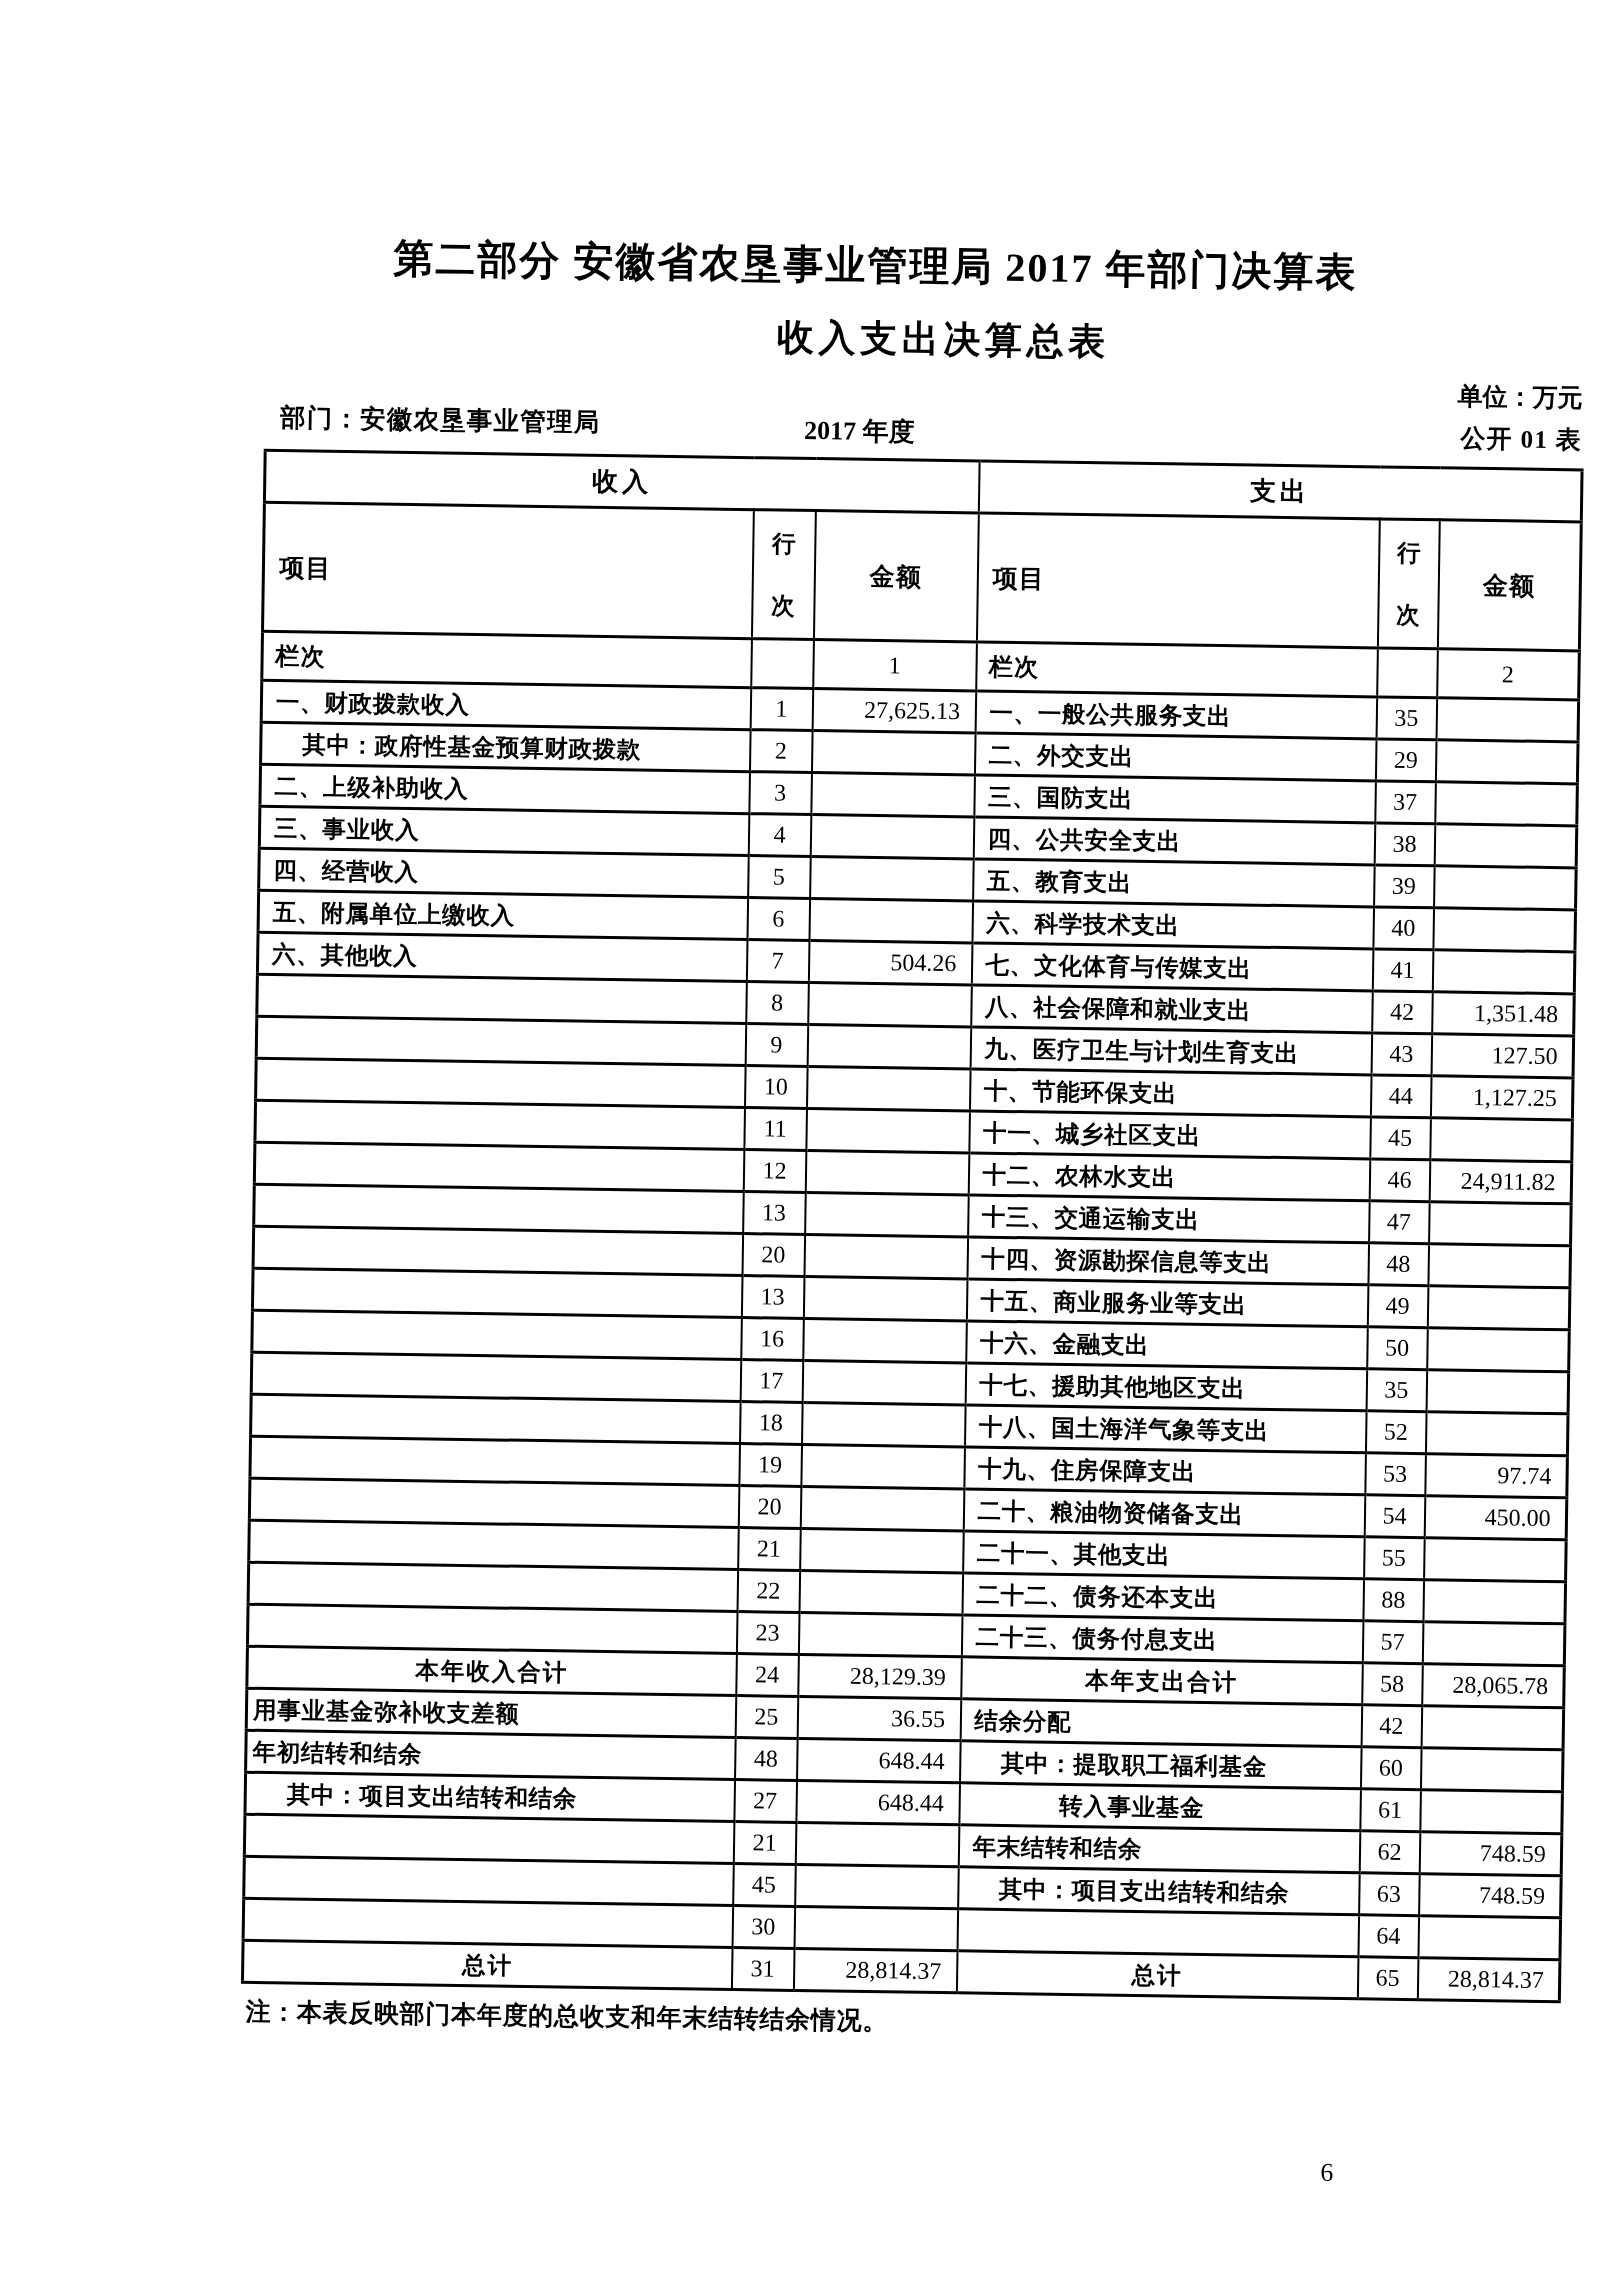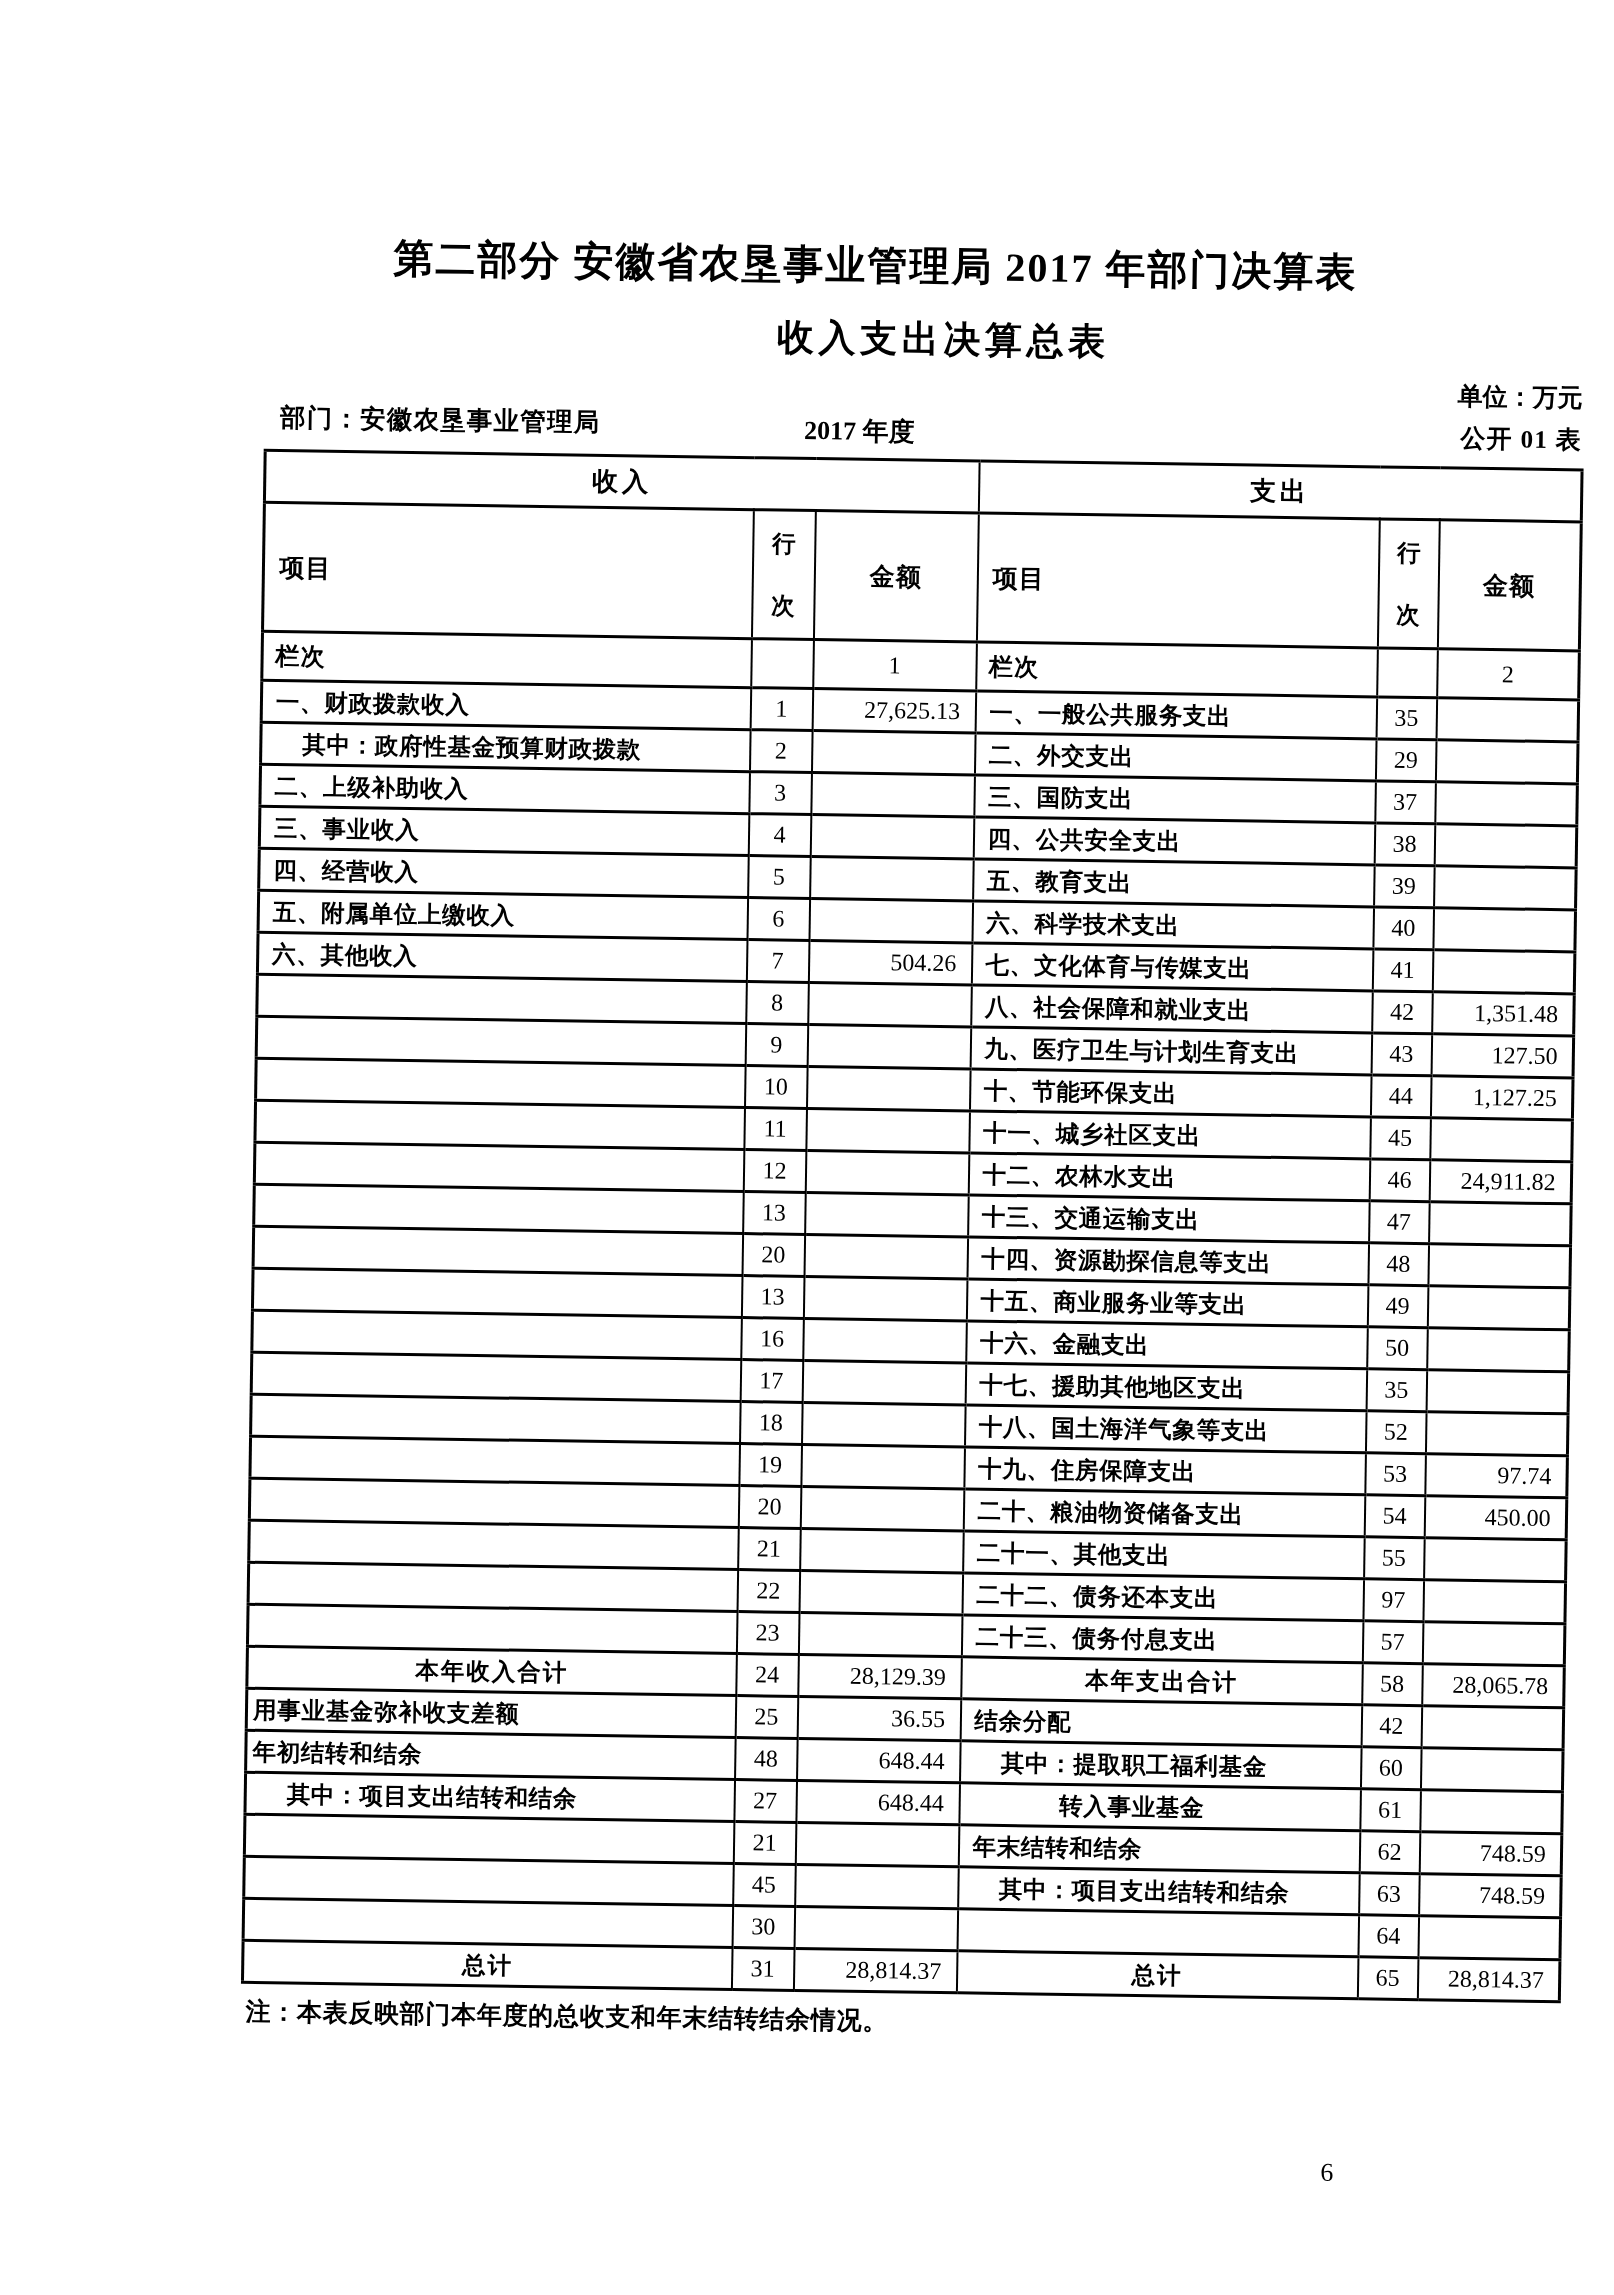--- a/index.html
+++ b/index.html
@@ -290,21 +290,21 @@
     <td class="c-amt"></td>
     <td class="c-item">二十一、其他支出</td>
     <td class="c-row">55</td>
     <td class="c-amt"></td>
   </tr>
         <tr>
     <td class="c-item"></td>
     <td class="c-row">22</td>
     <td class="c-amt"></td>
     <td class="c-item">二十二、债务还本支出</td>
-    <td class="c-row">97</td>
+    <td class="c-row">88</td>
     <td class="c-amt"></td>
   </tr>
         <tr>
     <td class="c-item"></td>
     <td class="c-row">23</td>
     <td class="c-amt"></td>
     <td class="c-item">二十三、债务付息支出</td>
     <td class="c-row">57</td>
     <td class="c-amt"></td>
   </tr>

